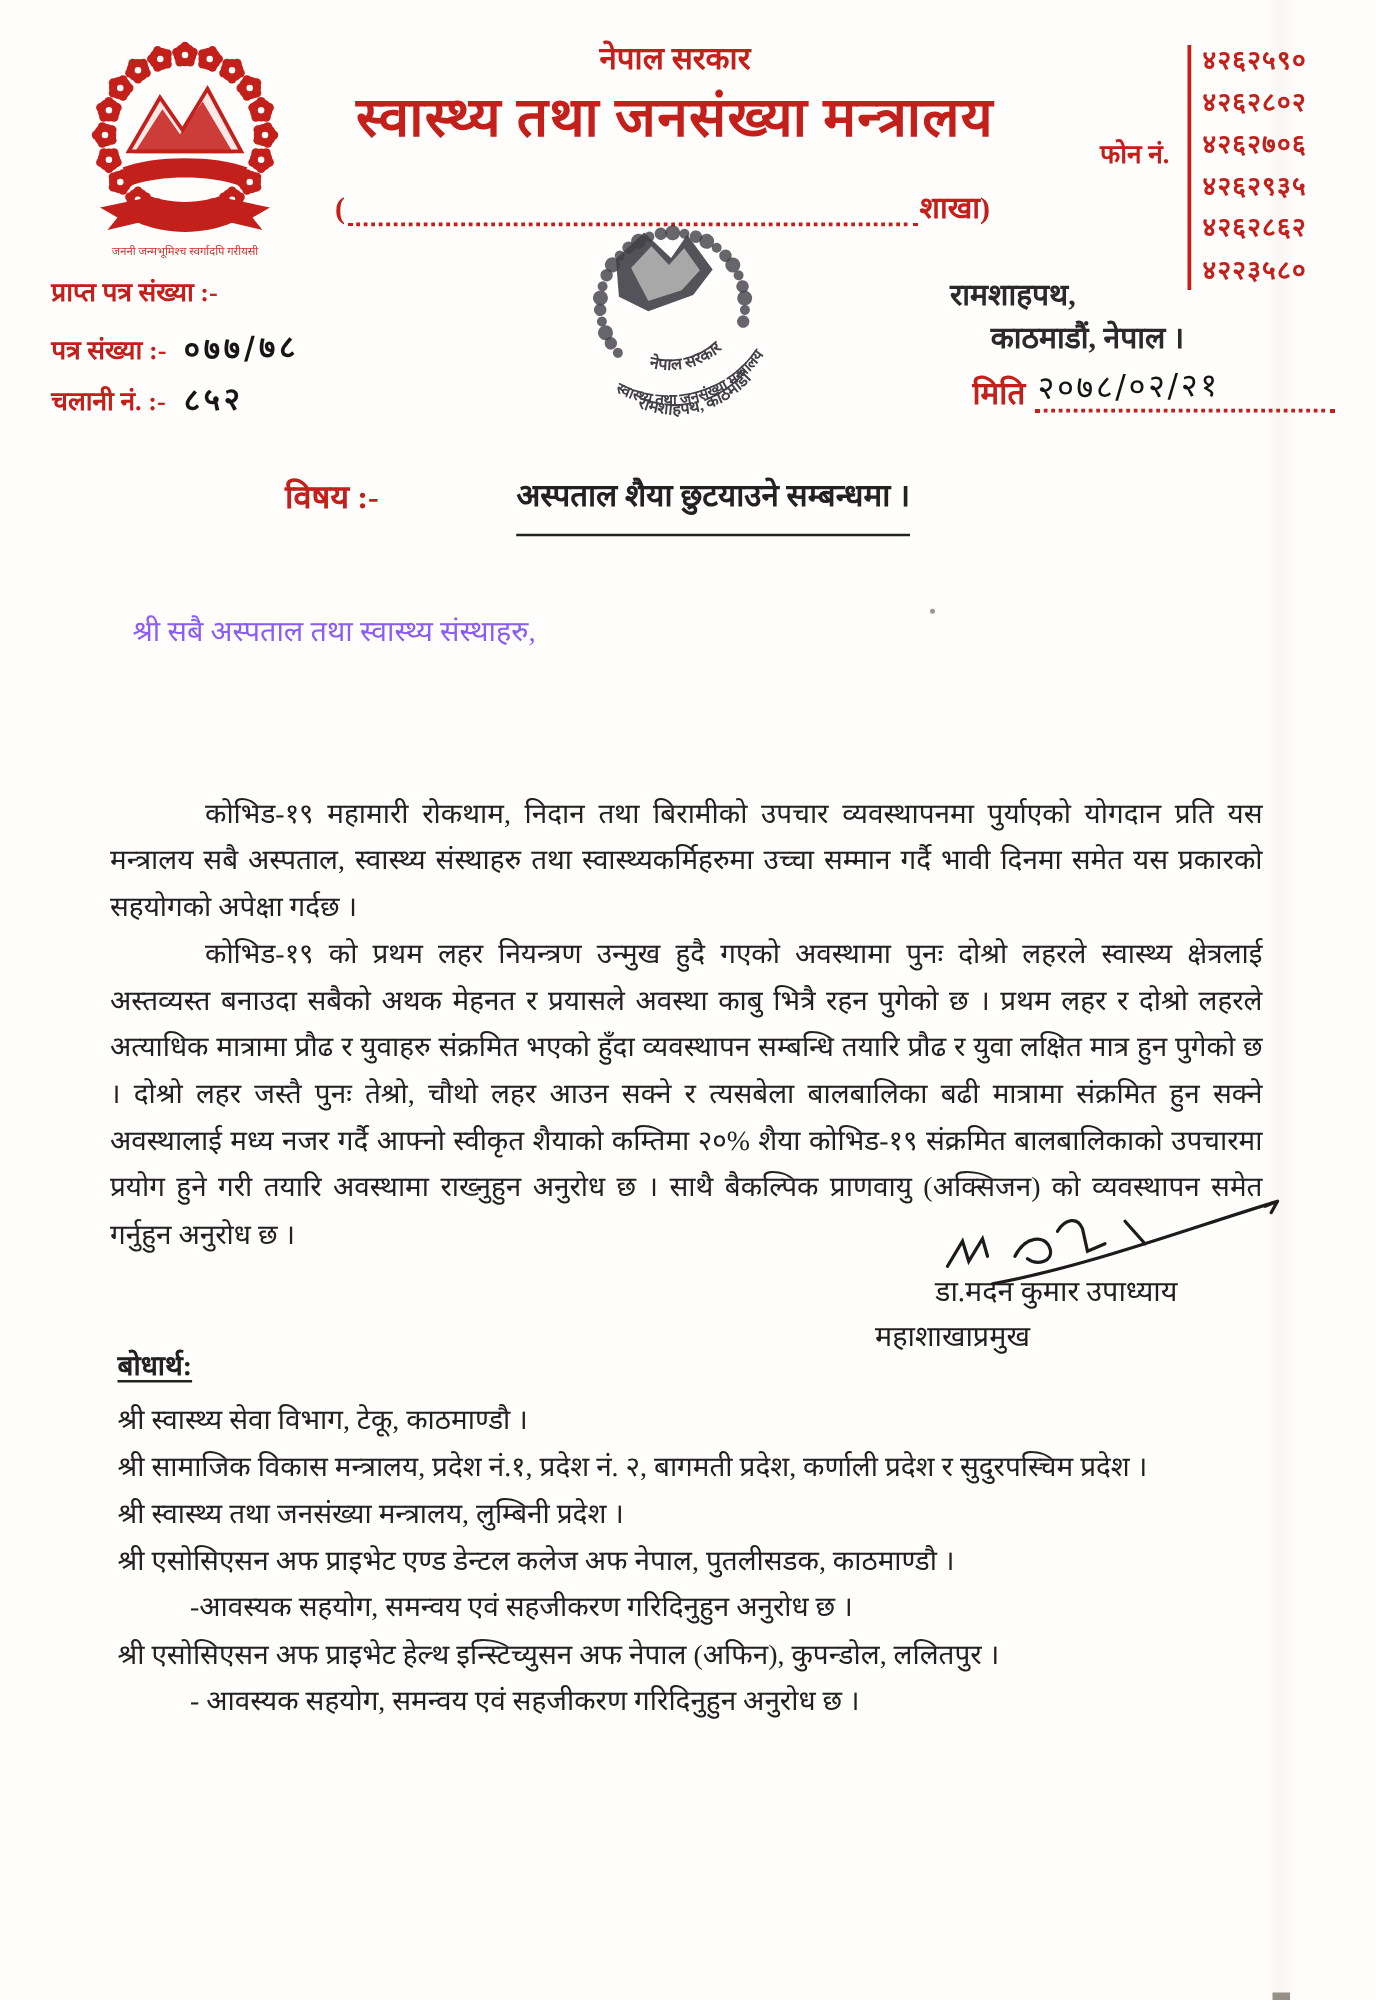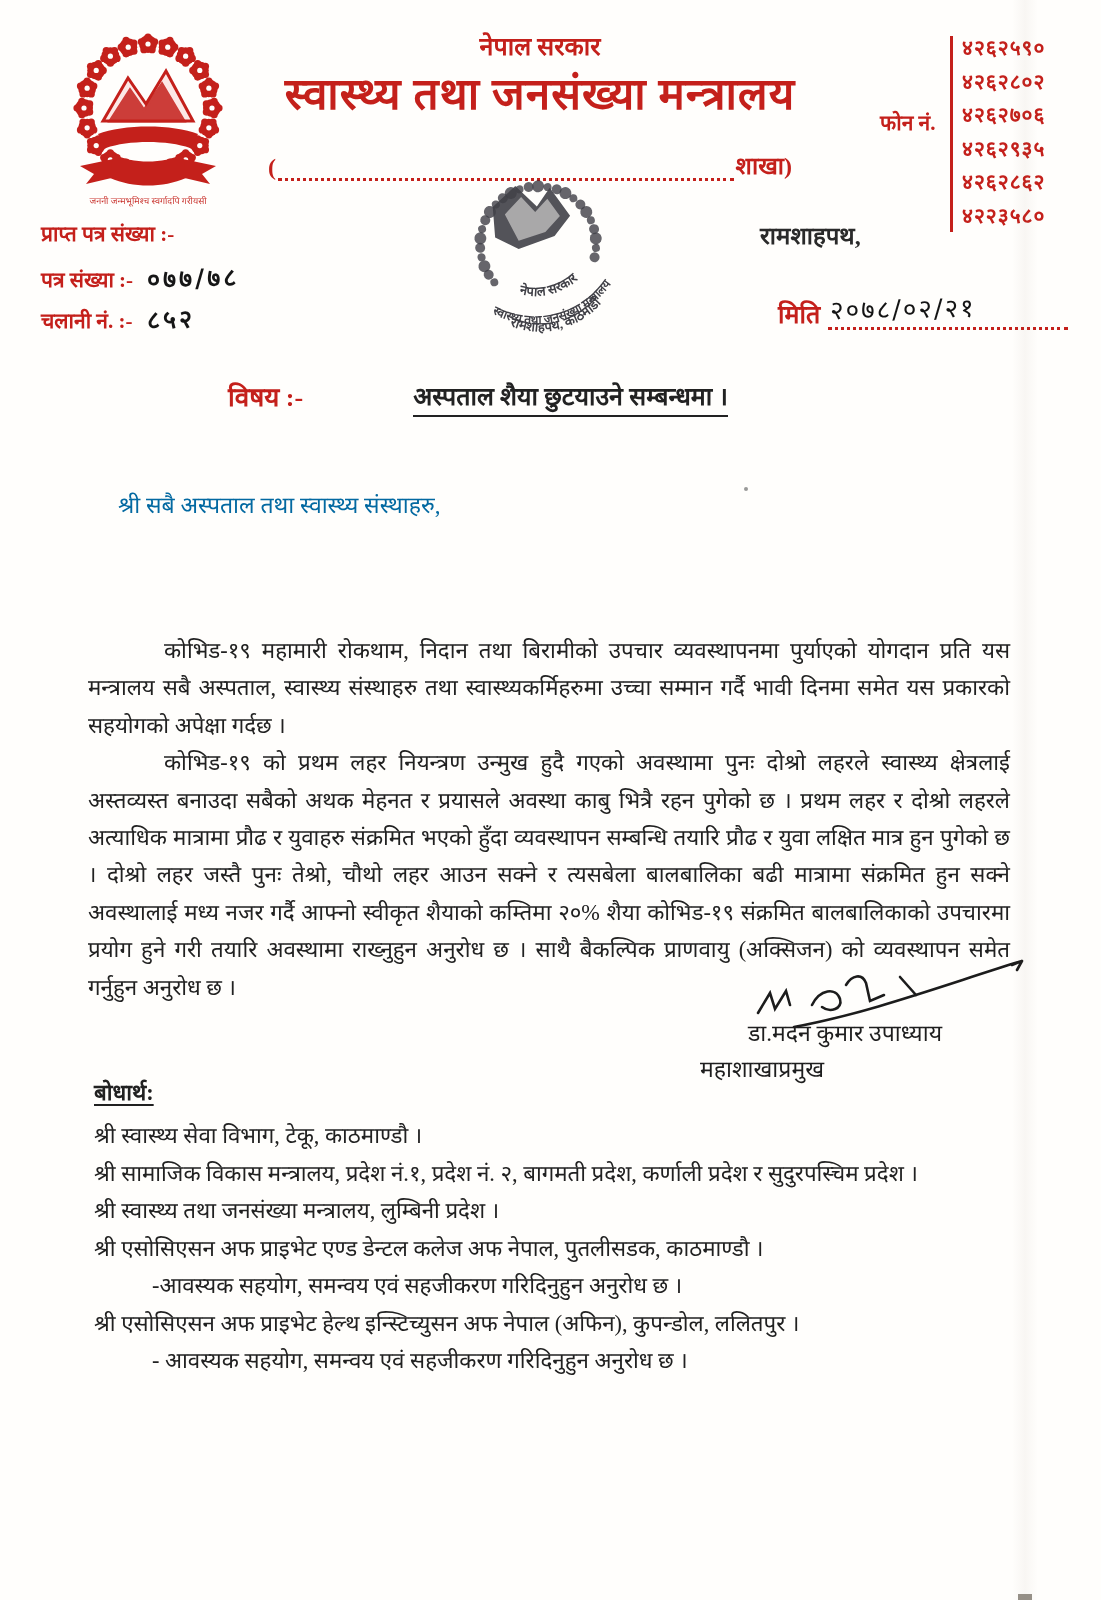--- a/index.html
+++ b/index.html
@@ -33,24 +33,24 @@
   .addr1 { top:218px; left:760px; width:260px; text-align:left; font-size:24px; font-weight:bold; color:#2a2a2a; }
   .addr2 { top:252px; left:720px; width:300px; text-align:center; font-size:24px; font-weight:bold; color:#2a2a2a; }
   .date-row { top:296px; left:778px; width:290px; display:flex; align-items:flex-start; }
   .date-label { font-size:25px; font-weight:bold; color:#c4201b; margin-right:8px; }
   .date-leader { flex:1; border-bottom:3px dotted #c4201b; position:relative; height:34px; }
   .date-value { position:absolute; left:2px; top:-6px; font-family:"DejaVu Sans",sans-serif; font-size:26px; color:#141414; letter-spacing:2px; transform:rotate(-1deg); white-space:nowrap; }
 
   
   .subject-row { top:378px; left:228px; width:780px; display:flex; }
   .subject-label { font-size:26px; font-weight:bold; color:#c4201b; margin-right:110px; }
-  .subject-text { font-size:25px; font-weight:bold; color:#222; border-bottom:2.5px solid #222; padding-bottom:3px; }
-
-  
-  .addressee { top:486px; left:118px; width:700px; font-size:23px; color:#0369a1; line-height:39px; }
+  .subject-text { font-size:25px; font-weight:bold; color:#222; border-bottom:2.5px solid #222; padding-bottom:15px; }
+
+  
+  .addressee { top:486px; left:106px; width:700px; font-size:23px; color:#8b5cf6; line-height:39px; }
 
   
   .body-block { top:632px; left:88px; width:922px; font-size:22.3px; color:#212121; text-align:justify; line-height:37.4px; }
   .body-block p { text-indent:76px; }
 
   
   .sig-scribble { top:955px; left:750px; }
   .sig-name { top:1016px; left:700px; width:290px; text-align:center; font-size:23px; color:#1e1e1e; }
   .sig-title { top:1052px; left:700px; width:290px; text-align:left; font-size:23px; color:#1e1e1e; }
 
@@ -315,20 +315,21 @@
           <textPath href="#arc2" startOffset="50%" text-anchor="middle">स्वास्थ्य तथा जनसंख्या मन्त्रालय</textPath>
         </text>
         <text font-size="13" font-weight="bold" fill="#26262e">
           <textPath href="#arc3" startOffset="50%" text-anchor="middle">रामशाहपथ, काठमाडौं</textPath>
         </text>
       </g>
     </svg>
   </div>
 
   <div class="abs addr1">रामशाहपथ,</div>
+  <div class="abs addr2">काठमाडौं, नेपाल ।</div>
   <div class="abs date-row">
     <span class="date-label">मिति</span>
     <span class="date-leader">
       <span class="date-value">२०७८/०२/२१</span>
     </span>
   </div>
 
   <div class="abs subject-row">
     <span class="subject-label">विषय :-</span>
     <span class="subject-text">अस्पताल शैया छुटयाउने सम्बन्धमा ।</span>

